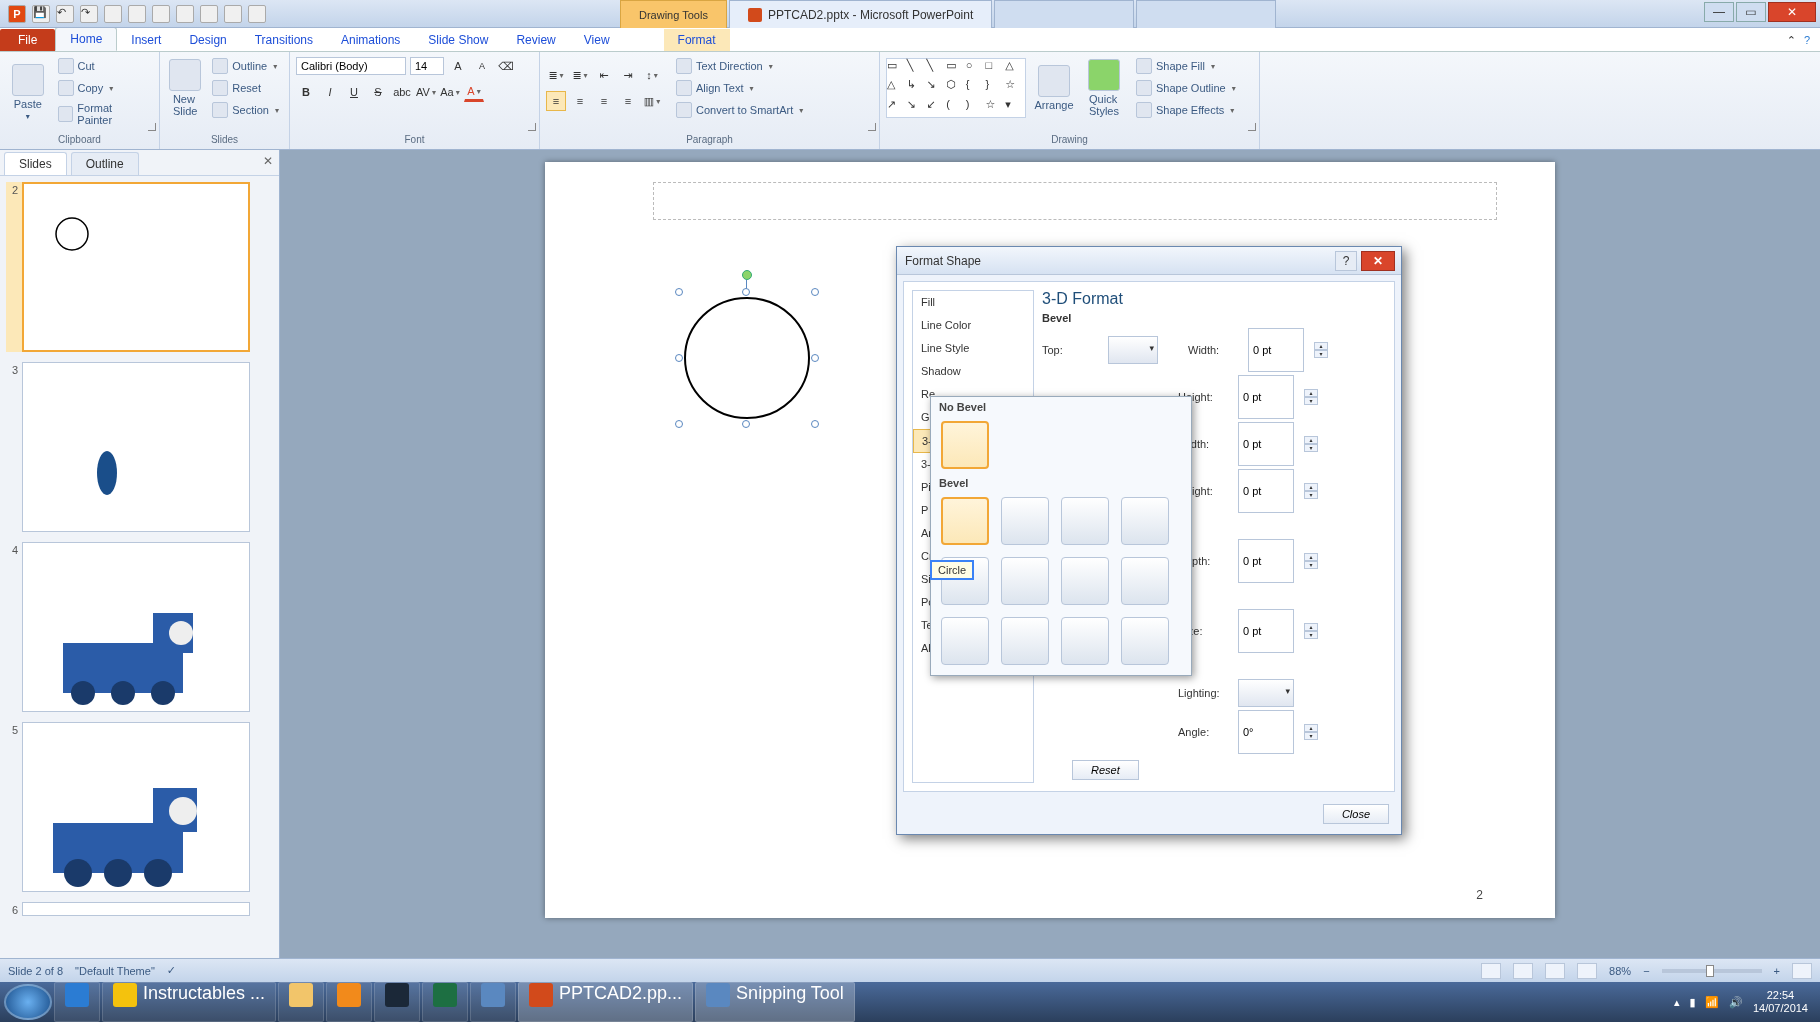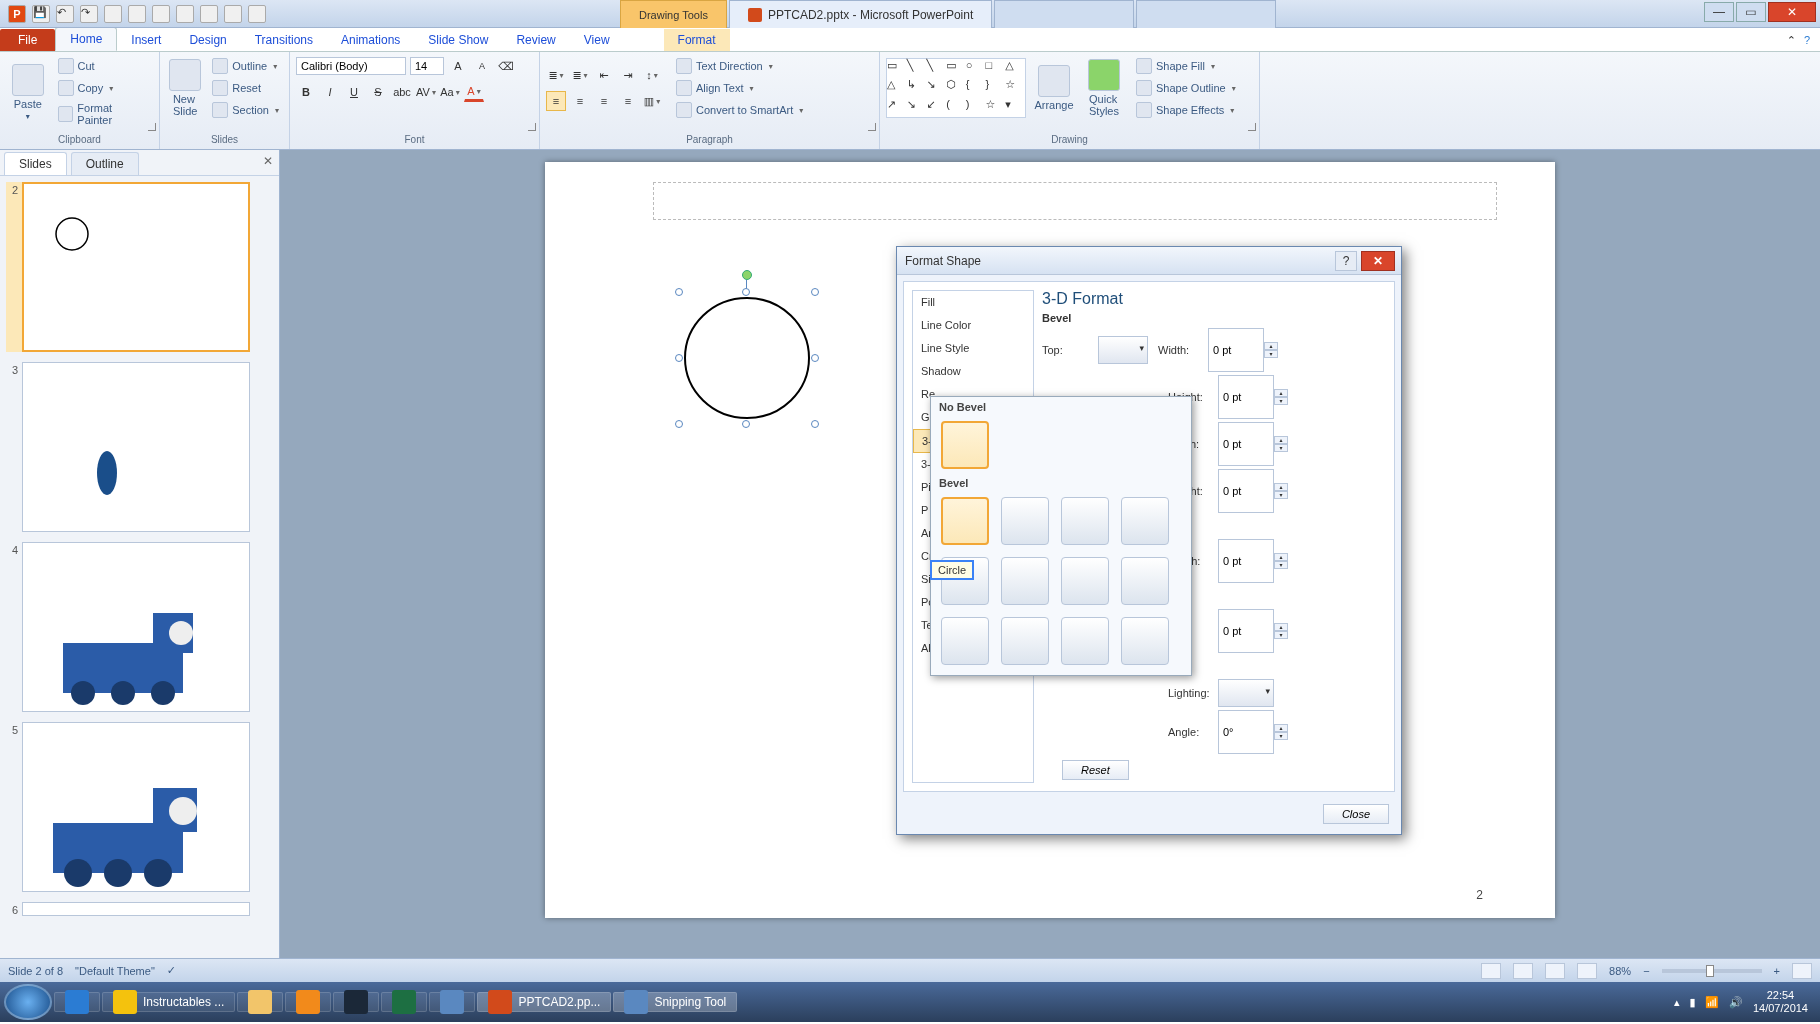--- a/index.html
+++ b/index.html
@@ -71,21 +71,21 @@
 .dlg-title { height: 28px; background: linear-gradient(#f2f6fc,#d6e2f2); display: flex; align-items: center; padding: 0 8px; font-size: 12px; border-bottom: 1px solid #b8c6da; position: relative; }
 .dlg-help { position: absolute; right: 44px; width: 22px; height: 20px; background: #e6ecf5; border: 1px solid #b8c6da; display: flex; align-items: center; justify-content: center; }
 .dlg-close { position: absolute; right: 6px; width: 34px; height: 20px; background: #d9452b; color: #fff; display: flex; align-items: center; justify-content: center; font-weight: bold; border: 1px solid #a03020; }
 .dlg-body { display: flex; padding: 8px; gap: 8px; background: #fff; margin: 6px; border: 1px solid #c4d2e6; }
 .dlg-cats { width: 122px; border: 1px solid #c4d2e6; }
 .dlg-cat { padding: 5px 8px; font-size: 11px; border-bottom: 1px solid transparent; }
 .dlg-cat.sel { background: #fce8b8; border: 1px solid #e8b74a; }
 .dlg-main { flex: 1; }
 .dlg-h1 { font-size: 16px; color: #1f4e79; margin-bottom: 4px; }
 .dlg-sub { font-size: 11px; font-weight: bold; margin: 4px 0; }
-.dlg-row { display: flex; align-items: center; margin: 3px 0; }
+.dlg-row { display: flex; align-items: center; gap: 10px; margin: 3px 0; }
 .dlg-lbl { width: 56px; font-size: 11px; text-align: left; }
 .dlg-lbl2 { width: 50px; font-size: 11px; text-align: left; }
 .spin { width: 56px; border: 1px solid #b8c6da; background: #fff; padding: 15px 4px; font-size: 11px; }
 .spinbtns { width: 14px; display: inline-flex; flex-direction: column; }
 .spinbtns span { height: 8px; border: 1px solid #b8c6da; background: #eef3fb; font-size: 6px; text-align: center; line-height: 6px; }
 .bevel-sel { width: 50px; height: 28px; border: 1px solid #b8c6da; background: linear-gradient(#fff,#e0e6f0); position: relative; }
 .bevel-sel::after { content: "▾"; position: absolute; right: 3px; top: 6px; font-size: 9px; }
 .reset-btn, .close-btn { padding: 3px 18px; border: 1px solid #b8c6da; background: linear-gradient(#fff,#e6ecf5); font-size: 11px; font-style: italic; }
 .dlg-footer { display: flex; justify-content: flex-end; padding: 6px 12px 10px; }
 
@@ -100,21 +100,21 @@
 
 .statusbar { height: 24px; background: linear-gradient(#dce6f4,#c3d4ea); border-top: 1px solid #a0b4d0; display: flex; align-items: center; padding: 0 8px; font-size: 11px; color: #3b5a82; gap: 12px; }
 .statusbar .spacer { flex: 1; }
 .viewbtn { width: 20px; height: 16px; border: 1px solid #b8c6da; background: #eef3fb; }
 .zoom-slider { width: 100px; height: 4px; background: #b8c6da; position: relative; }
 .zoom-slider .thumb { width: 8px; height: 12px; background: #fff; border: 1px solid #888; position: absolute; top: -4px; left: 44px; }
 
 
 .taskbar { height: 40px; background: linear-gradient(#4a6a9a,#2b3f5c); display: flex; align-items: center; padding: 0 4px; gap: 2px; }
 .start { width: 48px; height: 36px; background: radial-gradient(circle,#6ab0f0,#1a4e8a); border-radius: 50%; border: 2px solid rgba(255,255,255,.3); }
-.tb-item { height: 20px; padding: 0 10px; background: rgba(255,255,255,.08); border: 1px solid rgba(255,255,255,.15); display: flex; align-items: center; gap: 6px; color: #fff; font-size: 12px; border-radius: 2px; }
+.tb-item { height: 40px; padding: 0 10px; background: rgba(255,255,255,.08); border: 1px solid rgba(255,255,255,.15); display: flex; align-items: flex-start; gap: 6px; color: #fff; font-size: 18px; border-radius: 2px; }
 .tb-item.active { background: rgba(255,255,255,.25); }
 .tb-icon { width: 24px; height: 24px; background: #888; border-radius: 3px; }
 .tb-icon.ie { background: #2b7cd3; }
 .tb-icon.chrome { background: #f4c20d; }
 .tb-icon.folder { background: #f2c56a; }
 .tb-icon.media { background: #f28a1b; }
 .tb-icon.steam { background: #1b2838; }
 .tb-icon.excel { background: #1d6f42; }
 .tb-icon.calc { background: #5a88c0; }
 .tb-icon.ppt { background: #d24a1b; }

